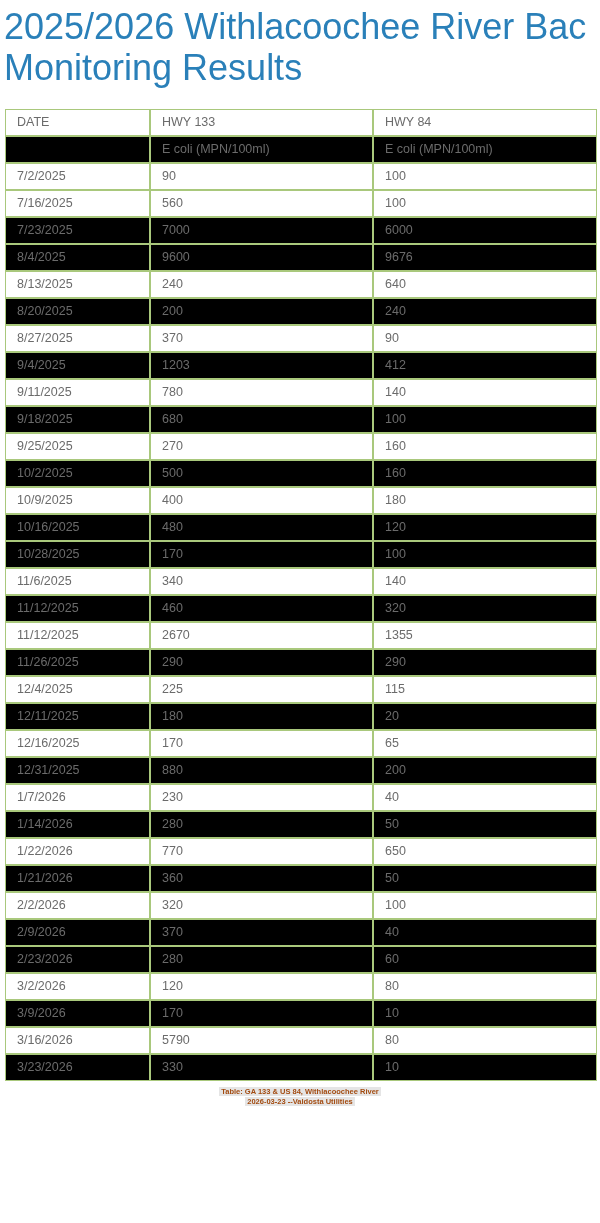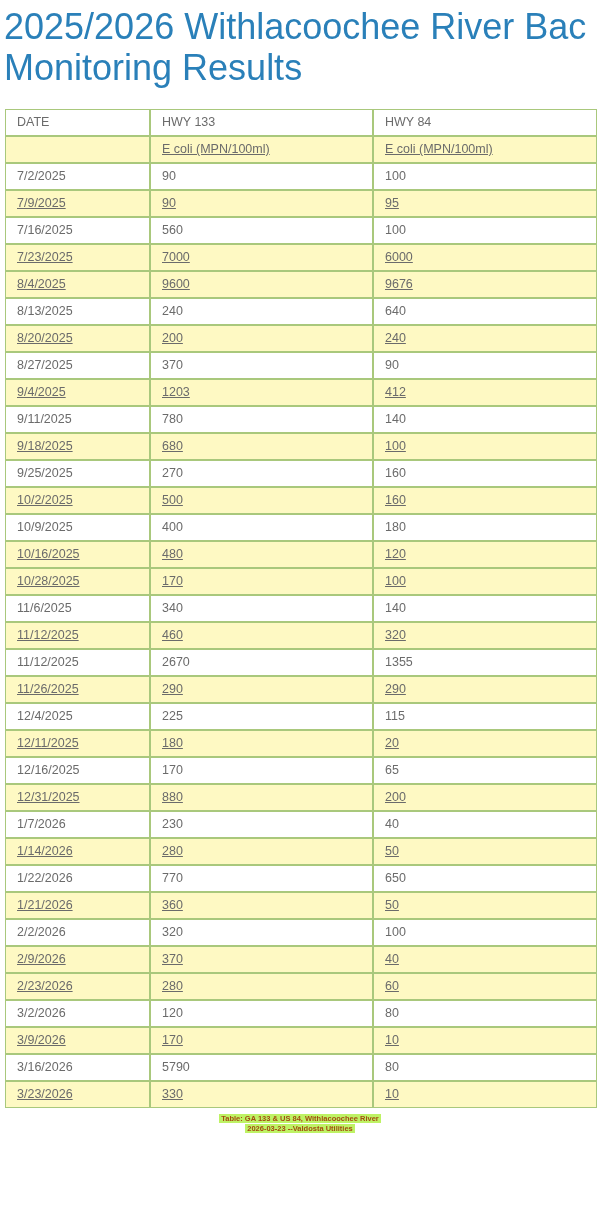--- a/index.html
+++ b/index.html
@@ -34,32 +34,31 @@
     font-size: 12.5px;
     line-height: 15px;
     color: #6b6b6b;
     font-weight: normal;
     text-align: left;
     white-space: nowrap;
     overflow: hidden;
     background: #ffffff;
   }
   table.results tr.stripe th, table.results tr.stripe td {
-    background: #fef9c3;
-    text-decoration: underline;
+    background: #000000;
   }
   .caption {
     margin-top: 6px;
     text-align: center;
     font-size: 7.5px;
     font-weight: bold;
     line-height: 10px;
   }
   .caption .hl {
-    background: #bef264;
+    background: #e5e5e5;
     color: #a34b10;
     padding: 0 2px;
   }
 </style>
 </head>
 <body>
 
 <h1 class="page-title">
   <span class="title-line">2025/2026 Withlacoochee River Bac</span>
   <span class="title-line">Monitoring Results</span>
@@ -82,25 +81,20 @@
       <th>E coli (MPN/100ml)</th>
       <th>E coli (MPN/100ml)</th>
     </tr>
   </thead>
   <tbody>
       <tr>
         <td>7/2/2025</td>
         <td>90</td>
         <td>100</td>
       </tr>
-      <tr class="stripe">
-        <td>7/9/2025</td>
-        <td>90</td>
-        <td>95</td>
-      </tr>
       <tr>
         <td>7/16/2025</td>
         <td>560</td>
         <td>100</td>
       </tr>
       <tr class="stripe">
         <td>7/23/2025</td>
         <td>7000</td>
         <td>6000</td>
       </tr>

